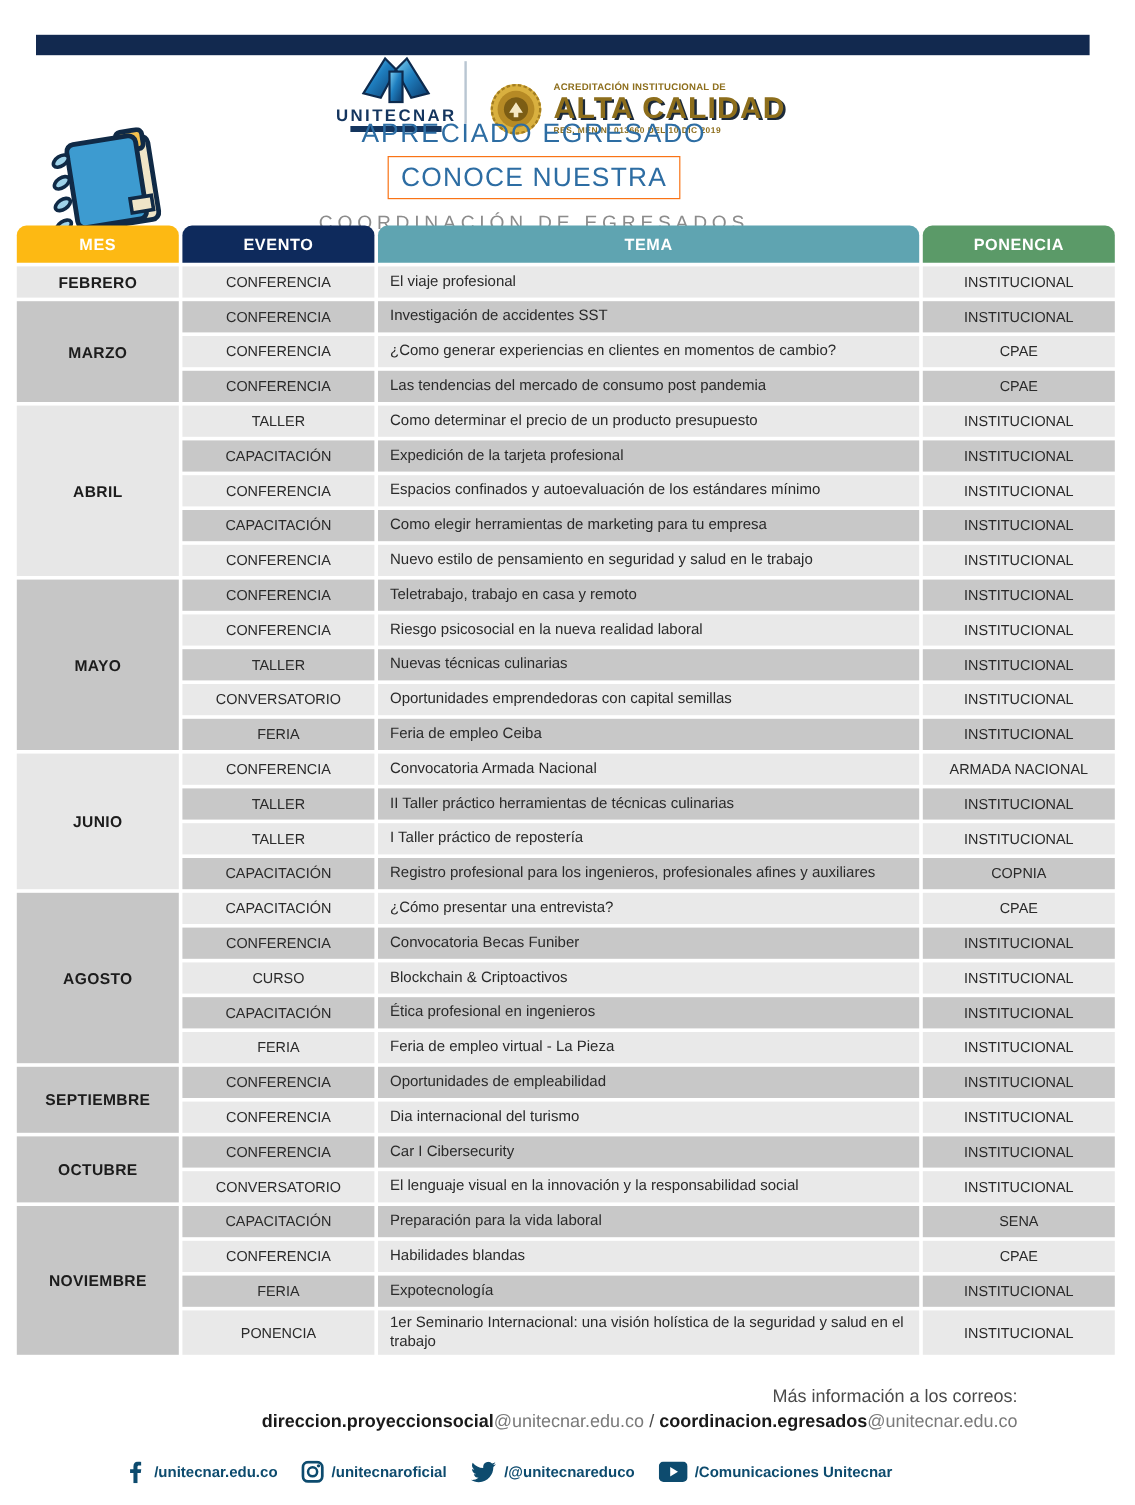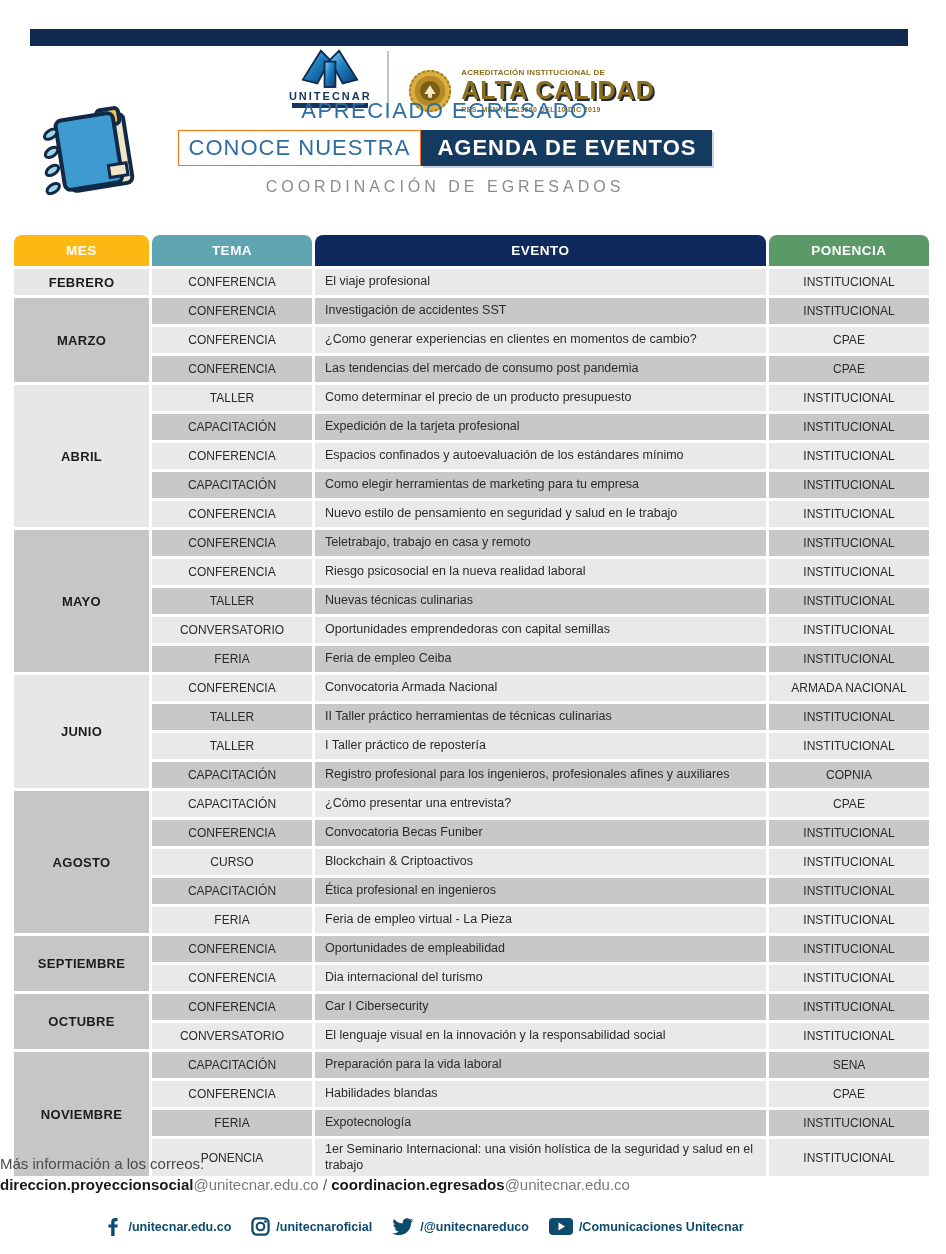--- a/index.html
+++ b/index.html
@@ -21,60 +21,60 @@
   }
   *{box-sizing:border-box;margin:0;padding:0;}
   body{background:#ffffff;font-family:"Liberation Sans", sans-serif;}
   .page{position:relative;width:946px;height:1254px;background:#fff;overflow:hidden;}
 
   .topbar{position:absolute;left:30px;top:29px;width:878px;height:17px;background:var(--top-bar);}
 
   
   .logo-row{position:absolute;left:0;top:40px;width:946px;display:flex;justify-content:center;align-items:center;gap:18px;}
   .unitecnar-logo{display:flex;flex-direction:column;align-items:center;width:78px;}
-  .logo-word{font-size:11px;font-weight:bold;color:#14355e;letter-spacing:2px;margin-top:1px;}
+  .logo-word{font-size:14px;font-weight:bold;color:#14355e;letter-spacing:2px;margin-top:1px;}
   .logo-bar{width:76px;height:5px;background:#14355e;margin-top:1px;}
   .logo-divider{width:2px;height:52px;background:#b9c6d2;}
   .accred{display:flex;align-items:center;gap:8px;margin-top:28px;}
   .accred-text{display:flex;flex-direction:column;align-items:flex-start;line-height:1.05;}
   .accred-l1{font-size:8px;font-weight:bold;color:var(--gold);letter-spacing:.2px;}
   .accred-l2{font-size:25px;font-weight:bold;color:var(--gold);letter-spacing:1px;text-shadow:2px 2px 0 #1c2a3a;}
   .accred-l3{font-size:7px;font-weight:bold;color:var(--gold);letter-spacing:.4px;margin-top:2px;}
 
   
   .title-wrap{position:absolute;left:0;top:98px;width:890px;text-align:center;}
   .notebook{position:absolute;left:32px;top:8px;}
   .title1{font-size:22px;color:var(--title-blue);letter-spacing:1.5px;}
   .box-row{display:flex;justify-content:center;align-items:stretch;margin-top:6px;}
   .box-conoce{border:1px solid #f97316;background:#fff;color:var(--title-blue);font-size:22px;letter-spacing:1px;padding:4px 10px;display:flex;align-items:center;}
   .box-agenda{background:var(--navy);color:#fff;font-weight:bold;font-size:22px;letter-spacing:1px;padding:4px 16px;display:flex;align-items:center;box-shadow:2px 2px 0 #c9d6e2;}
   .subtitle{font-size:16px;color:var(--subtitle-gray);letter-spacing:4px;margin-top:12px;}
 
   
-  .agenda-table{position:absolute;left:14px;top:188px;width:915px;margin-top:47px;}
+  .agenda-table{position:absolute;left:14px;top:188px;width:915px;}
   .thead{display:grid;grid-template-columns:var(--col-mes) var(--col-evento) var(--col-tema) var(--col-pon);column-gap:3px;}
   .th{height:31px;display:flex;align-items:center;justify-content:center;color:#fff;font-weight:bold;font-size:13.5px;letter-spacing:.5px;border-radius:8px 8px 0 0;}
   .th-mes{background:var(--header-mes);}
   .th-evento{background:var(--header-evento);}
   .th-tema{background:var(--header-tema);}
   .th-ponencia{background:var(--header-ponencia);}
 
   .month-section{display:grid;grid-template-columns:var(--col-mes) 1fr;column-gap:3px;margin-top:3px;}
   .month-cell{display:flex;align-items:center;justify-content:center;font-weight:bold;font-size:13px;color:#1c1c1c;letter-spacing:.3px;}
   .shade-light{background:var(--month-light);}
   .shade-dark{background:var(--month-dark);}
   .events{display:flex;flex-direction:column;gap:3px;}
   .event-row{display:grid;grid-template-columns:var(--col-evento) var(--col-tema) var(--col-pon);column-gap:3px;}
   .cell{display:flex;align-items:center;justify-content:center;min-height:26px;font-size:12px;color:#2a2a2a;text-align:center;padding:2px 4px;}
   .cell-tema{justify-content:flex-start;text-align:left;padding:3px 10px;font-size:12.5px;line-height:1.25;}
   .row-light{background:var(--row-light);}
   .row-dark{background:var(--row-dark);}
 
   
-  .footer{position:absolute;left:0;top:1155px;width:848px;text-align:left;}
+  .footer{position:absolute;left:0;top:1155px;width:848px;text-align:right;}
   .f-line1{font-size:15px;color:#4a4a4a;}
   .f-line2{font-size:15px;color:#7a7a7a;margin-top:4px;}
   .f-line2 b{color:#1a1a1a;}
   .f-sep{color:#4a4a4a;}
   .socials{display:flex;justify-content:center;align-items:center;gap:20px;margin-top:24px;}
   .social-item{display:flex;align-items:center;gap:6px;color:var(--footer-navy);font-size:12.5px;font-weight:600;}
   .social-item svg{display:block;}
 </style>
 </head>
 <body>
@@ -128,30 +128,29 @@
           <ellipse cx="22" cy="22" rx="7" ry="4" transform="rotate(-25 22 22)"></ellipse>
           <ellipse cx="20" cy="40" rx="7" ry="4" transform="rotate(-25 20 40)"></ellipse>
           <ellipse cx="18" cy="58" rx="7" ry="4" transform="rotate(-25 18 58)"></ellipse>
           <ellipse cx="16" cy="76" rx="7" ry="4" transform="rotate(-25 16 76)"></ellipse>
         </g>
       </g>
     </svg>
     <div class="title1">APRECIADO EGRESADO</div>
     <div class="box-row">
       <div class="box-conoce">CONOCE NUESTRA</div>
-      <div class="box-agenda">AGENDA DE EVENTOS</div>
     </div>
     <div class="subtitle">COORDINACIÓN DE EGRESADOS</div>
   </div>
 
   <div class="agenda-table">
     <div class="thead">
       <div class="th th-mes">MES</div>
+      <div class="th th-evento">EVENTO</div>
       <div class="th th-tema">TEMA</div>
-      <div class="th th-evento">EVENTO</div>
       <div class="th th-ponencia">PONENCIA</div>
     </div>
     <div>
         <div class="month-section">
           <div class="month-cell shade-light">FEBRERO</div>
           <div class="events">
             <div class="event-row">
               <div class="cell cell-evento row-light">CONFERENCIA</div>
               <div class="cell cell-tema row-light">El viaje profesional</div>
               <div class="cell cell-ponencia row-light">INSTITUCIONAL</div>

